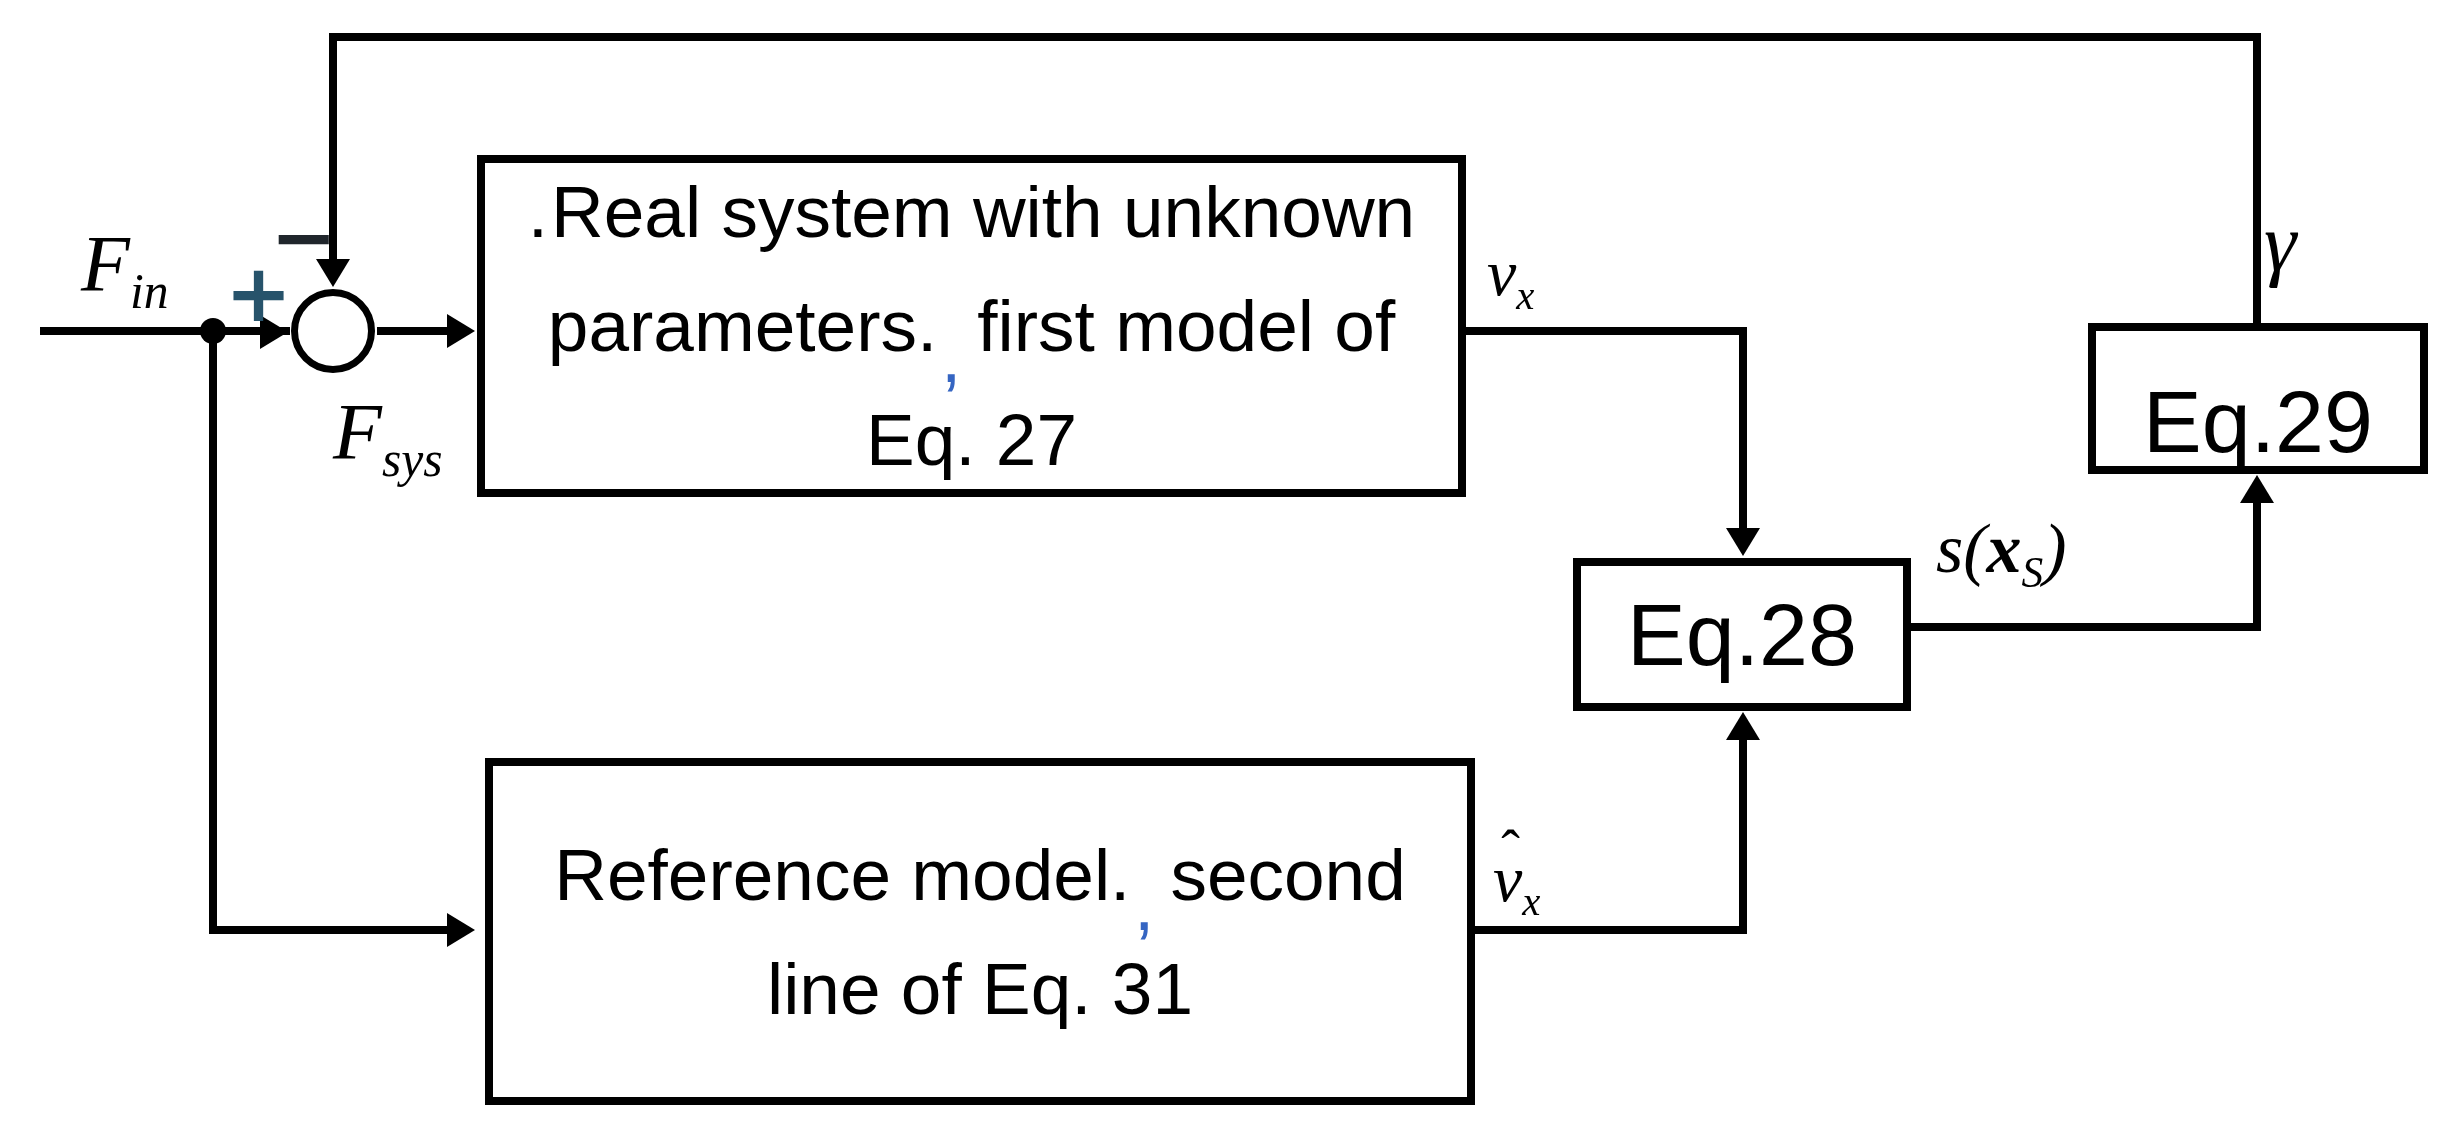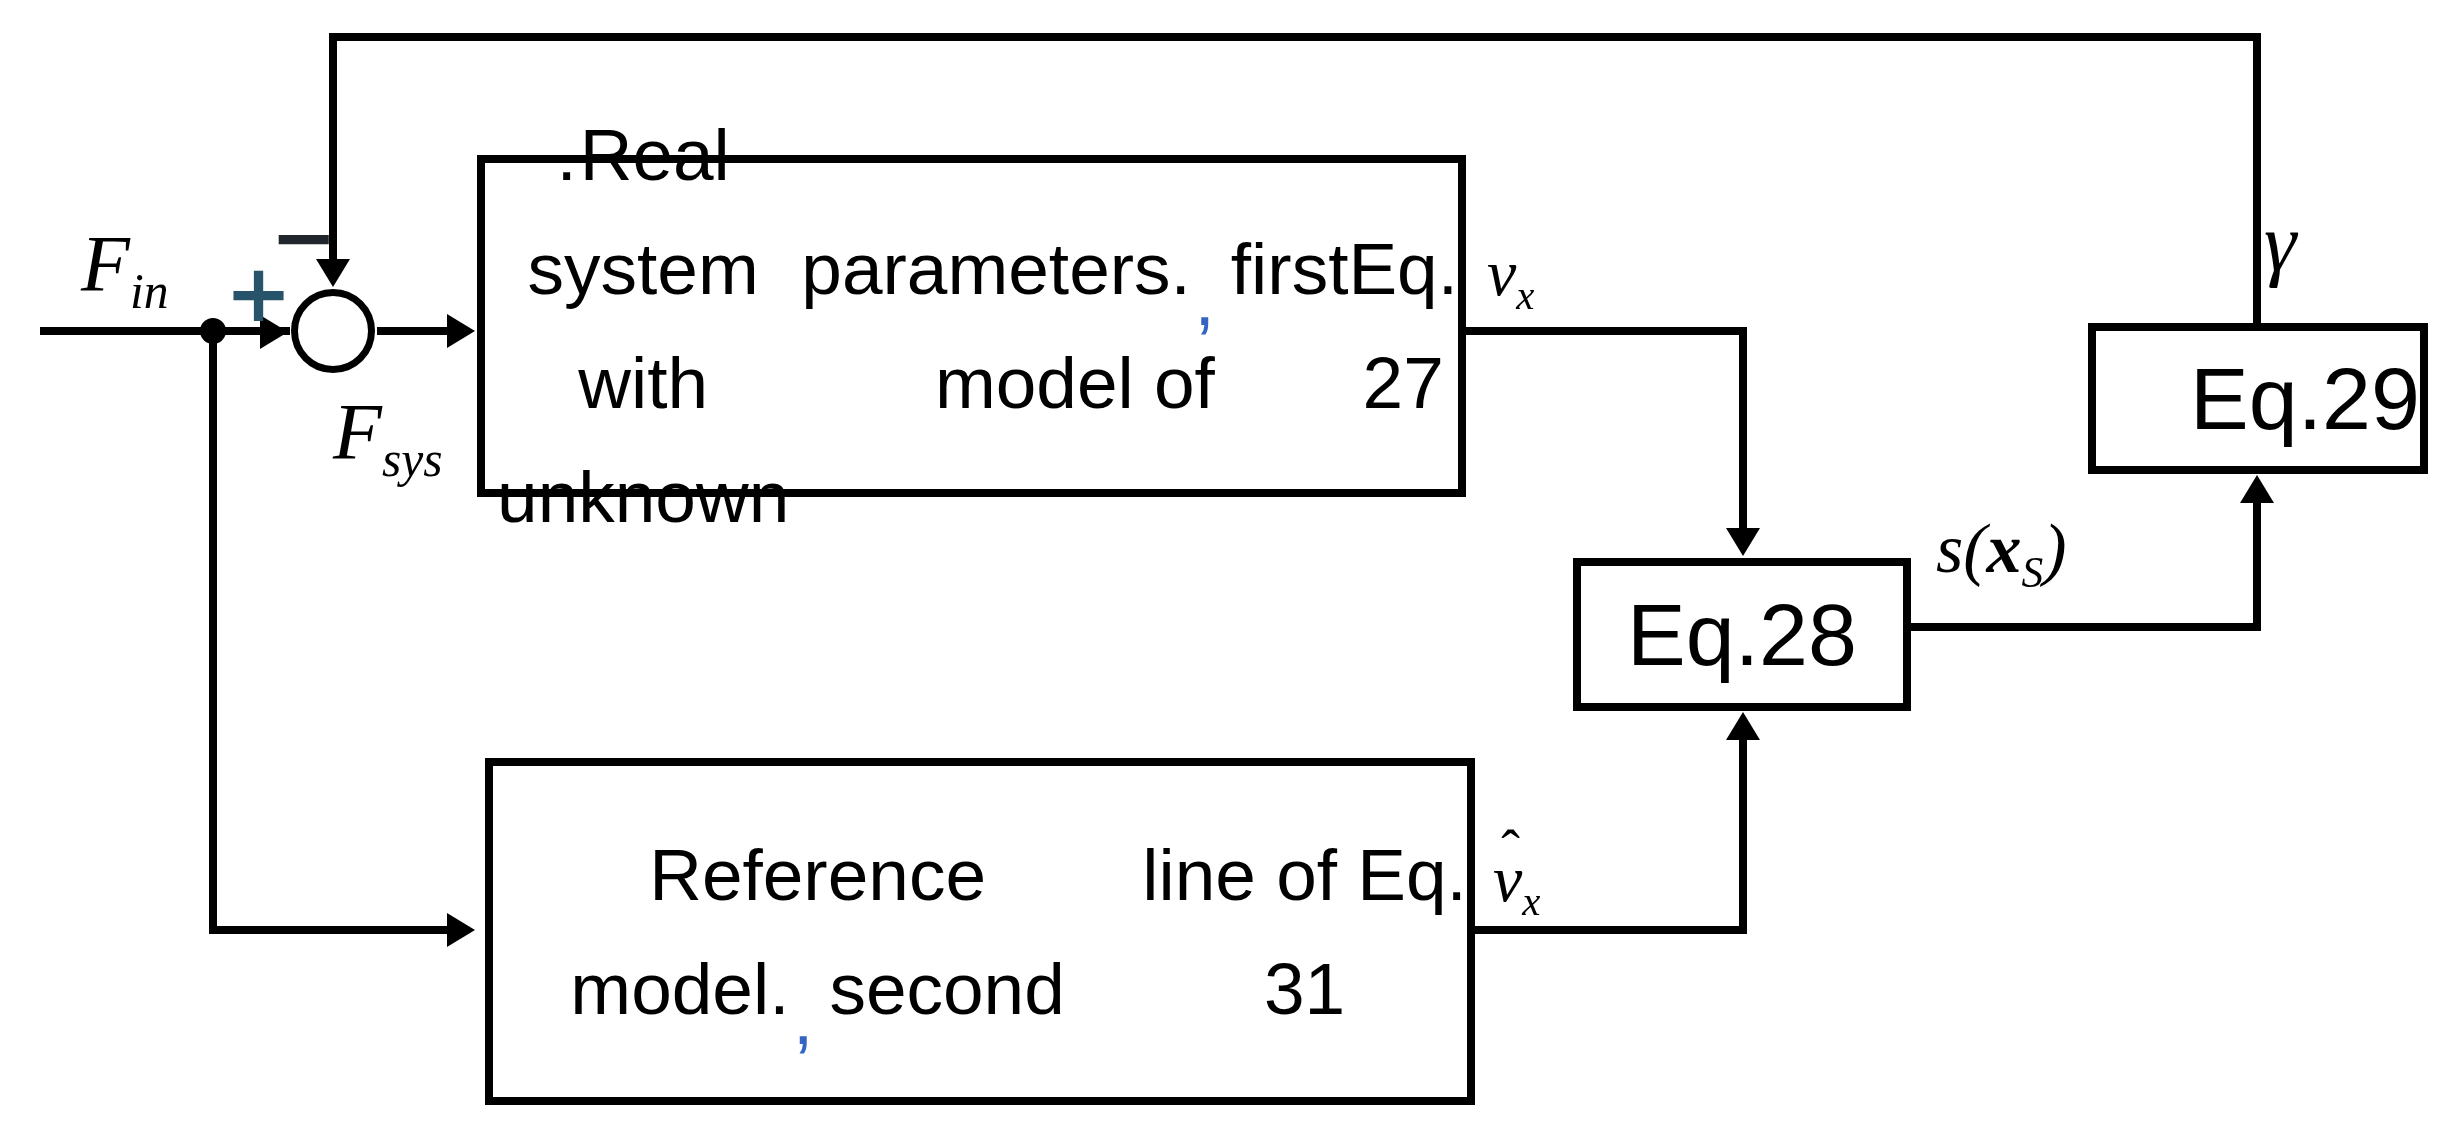--- a/index.html
+++ b/index.html
@@ -24,21 +24,21 @@
   .ar{position:absolute;width:0;height:0;}
   .ar.right{border-top:17px solid transparent;border-bottom:17px solid transparent;border-left:28px solid var(--stroke);}
   .ar.down{border-left:17px solid transparent;border-right:17px solid transparent;border-top:28px solid var(--stroke);}
   .ar.up{border-left:17px solid transparent;border-right:17px solid transparent;border-bottom:28px solid var(--stroke);}
   
   .sum{position:absolute;left:291px;top:289px;width:70px;height:70px;border:7px solid var(--stroke);border-radius:50%;background:#fff;}
   .dot{position:absolute;left:200px;top:318px;width:26px;height:26px;border-radius:50%;background:var(--stroke);}
   
   .block{
     position:absolute;box-sizing:border-box;border:8px solid var(--stroke);background:#fff;
-    display:flex;flex-direction:row;align-items:center;justify-content:center;
+    display:flex;flex-direction:column;align-items:center;justify-content:center;
     color:#000;text-align:center;
   }
   .block.big{font-size:73px;line-height:114px;}
   .block.small{font-size:88px;line-height:1;}
   .real{left:477px;top:155px;width:989px;height:342px;}
   .ref{left:477px;top:758px;width:990px;height:347px;margin-left:8px;}
   .eq28{left:1573px;top:558px;width:338px;height:153px;}
   .eq29{left:2088px;top:323px;width:340px;height:151px;justify-content:flex-end;}
   .hang-comma{
     position:relative;top:0.42em;

